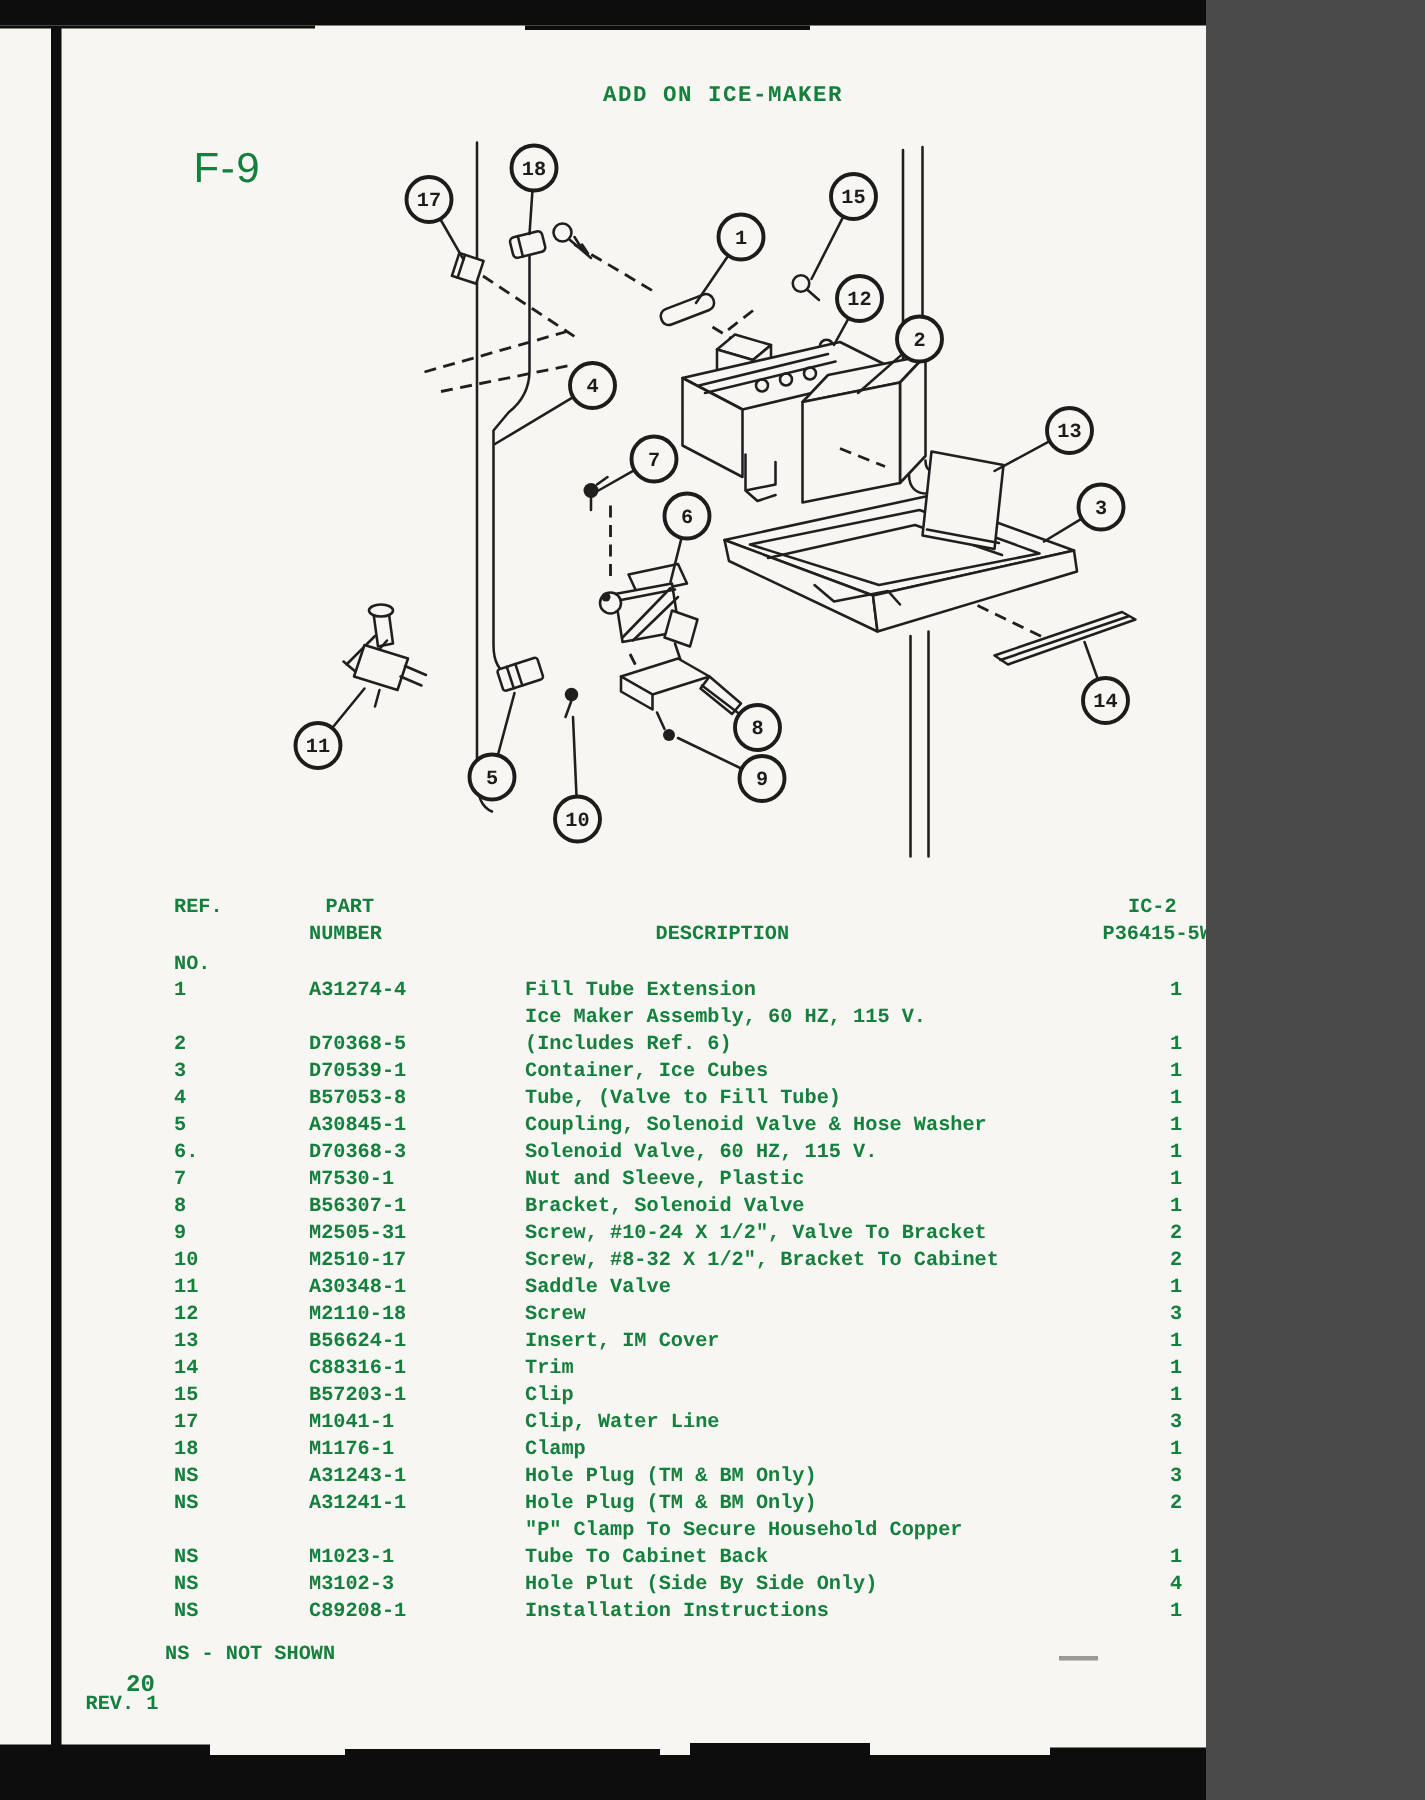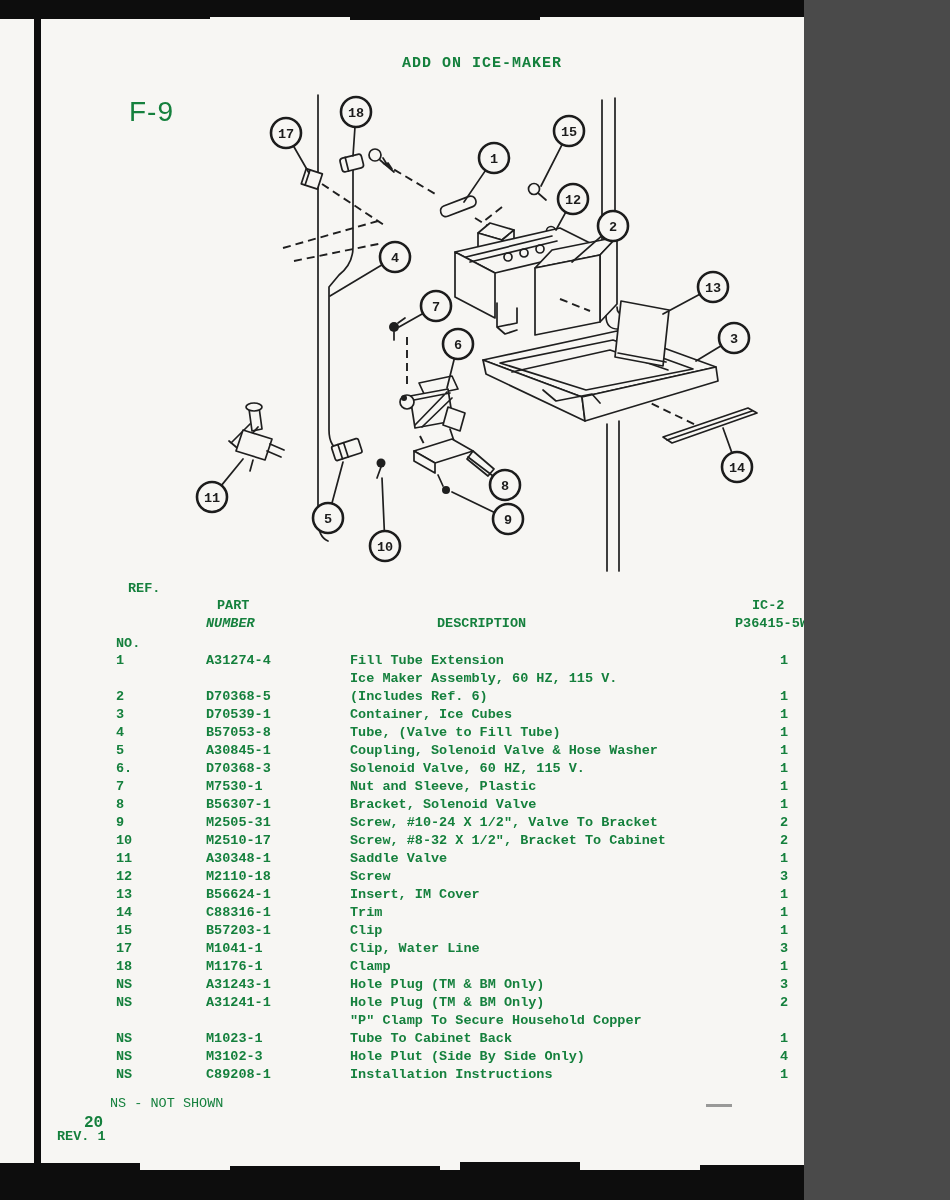--- a/index.html
+++ b/index.html
@@ -15,21 +15,21 @@
   
   .hcell{position:absolute;font-size:13.5px;font-weight:700;white-space:pre;}
   
   #table-rows{position:absolute;left:116px;top:652px;width:700px;}
   .trow{display:grid;grid-template-columns:90px 144px 412px 44px;align-items:end;}
   .trow .c-ref{grid-column:1;}
   .trow .c-part{grid-column:2;}
   .trow .c-desc{grid-column:3;}
   .trow .c-qty{grid-column:4;text-align:center;}
   .trow div{font-size:13.5px;font-weight:700;line-height:18px;white-space:pre;}
-  #footnote{left:110px;top:1096px;font-size:13.5px;font-weight:400;white-space:pre;}
+  #footnote{left:110px;top:1096px;font-size:13.5px;font-weight:700;white-space:pre;}
   #page-number{left:84px;top:1114px;font-size:16px;font-weight:700;}
   #revision{left:57px;top:1129px;font-size:13.5px;font-weight:700;white-space:pre;}
   #diagram{position:absolute;left:140px;top:80px;}
   #diagram *{vector-effect:none;}
   .ink{stroke:#1f1f1f;stroke-width:1.7;fill:none;stroke-linecap:round;stroke-linejoin:round;}
   .inkf{stroke:#1f1f1f;stroke-width:1.7;fill:#f7f6f3;stroke-linejoin:round;}
   .dark{fill:#1f1f1f;stroke:none;}
   .dash{stroke:#1f1f1f;stroke-width:1.9;fill:none;stroke-dasharray:8 5;stroke-linecap:butt;}
 </style>
 </head>
@@ -272,24 +272,24 @@
         </g>
         <g>
           <line x1="731.9320286958985" y1="452.8820799385744" x2="723" y2="428" class="ink"></line>
           <circle cx="737" cy="467" r="15" fill="#f7f6f3" stroke="#1c1c1c" stroke-width="2.6"></circle>
           <text x="737" y="471.5" text-anchor="middle" font-family="&quot;Liberation Mono&quot;,&quot;DejaVu Sans Mono&quot;,monospace" font-size="13.5" font-weight="700" fill="#1c1c1c">14</text>
         </g>
       </g>
   </svg>
 
   <div>
-    <span class="hcell" style="left:116px;top:581px;margin-left:12px;">REF.</span>
+    <span class="hcell" style="left:116px;top:598px;">REF.</span>
     <span class="hcell" style="left:116px;top:616px;margin-top:20px;">NO.</span>
     <span class="hcell" style="left:217px;top:598px;">PART</span>
-    <span class="hcell" style="left:206px;top:616px;font-style:italic;">NUMBER</span>
+    <span class="hcell" style="left:206px;top:616px;">NUMBER</span>
     <span class="hcell" style="left:437px;top:616px;">DESCRIPTION</span>
     <span class="hcell" style="left:752px;top:598px;">IC-2</span>
     <span class="hcell" style="left:735px;top:616px;">P36415-5W</span>
     <div id="table-rows">
         <div class="trow">
           <div class="c-ref">1</div>
           <div class="c-part">A31274-4</div>
           <div class="c-desc"><div>Fill Tube Extension</div></div>
           <div class="c-qty">1</div>
         </div>

